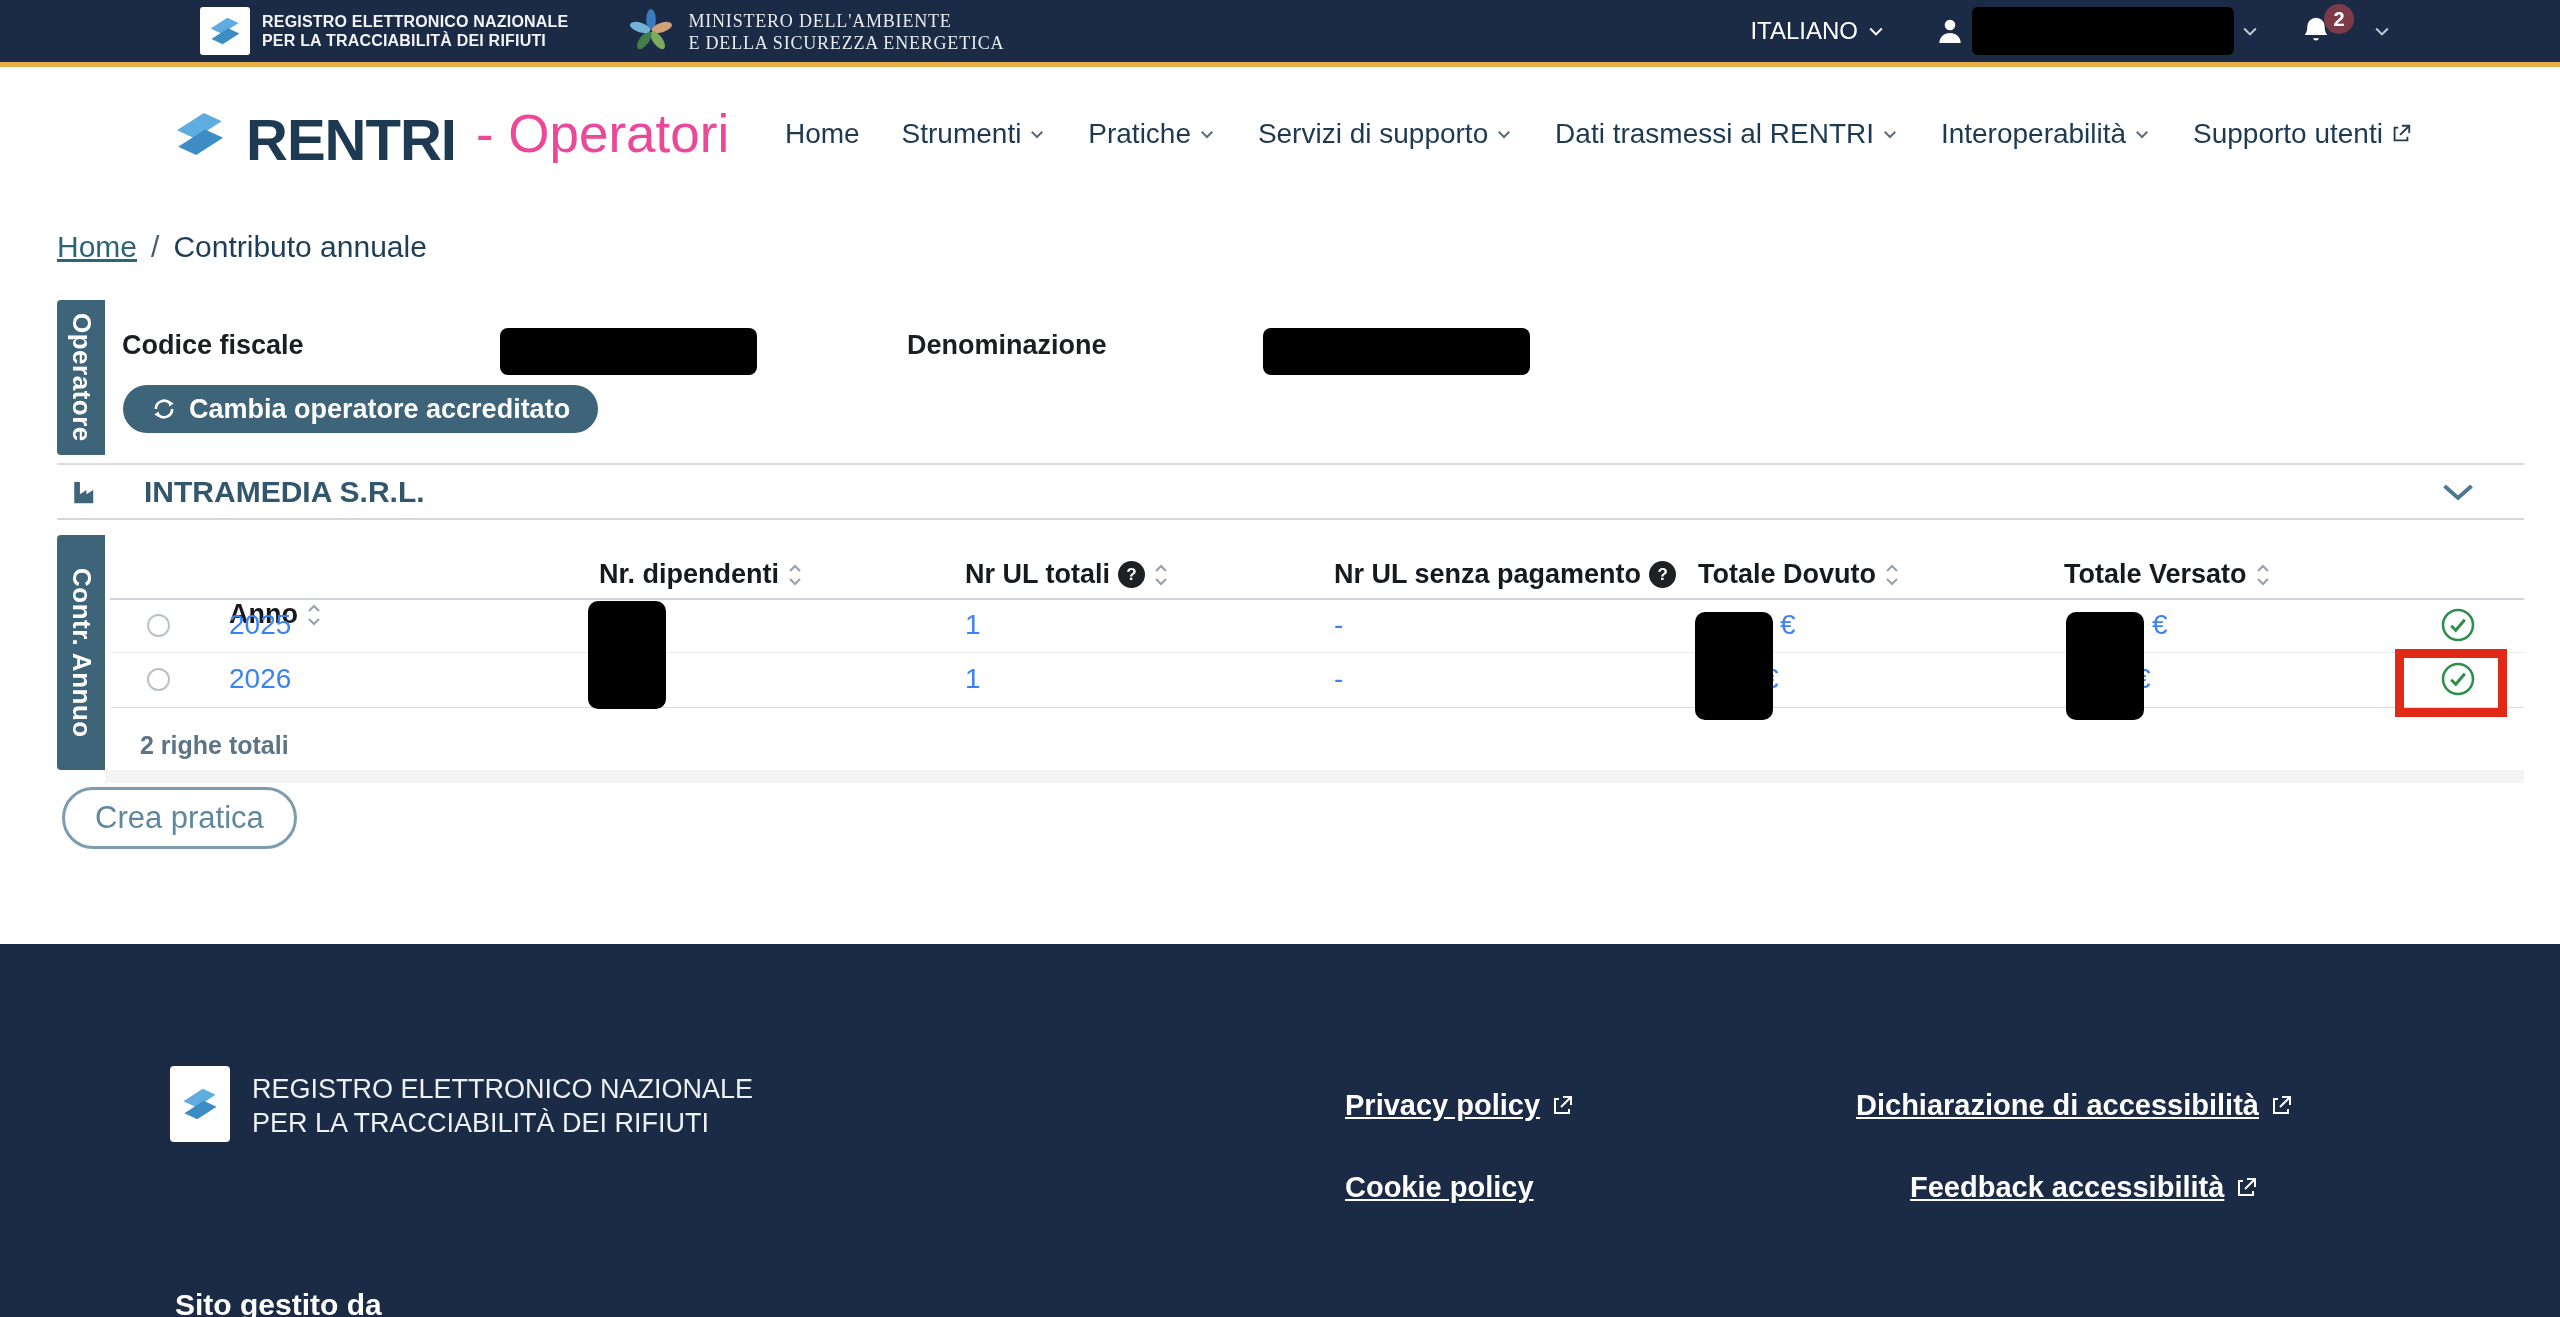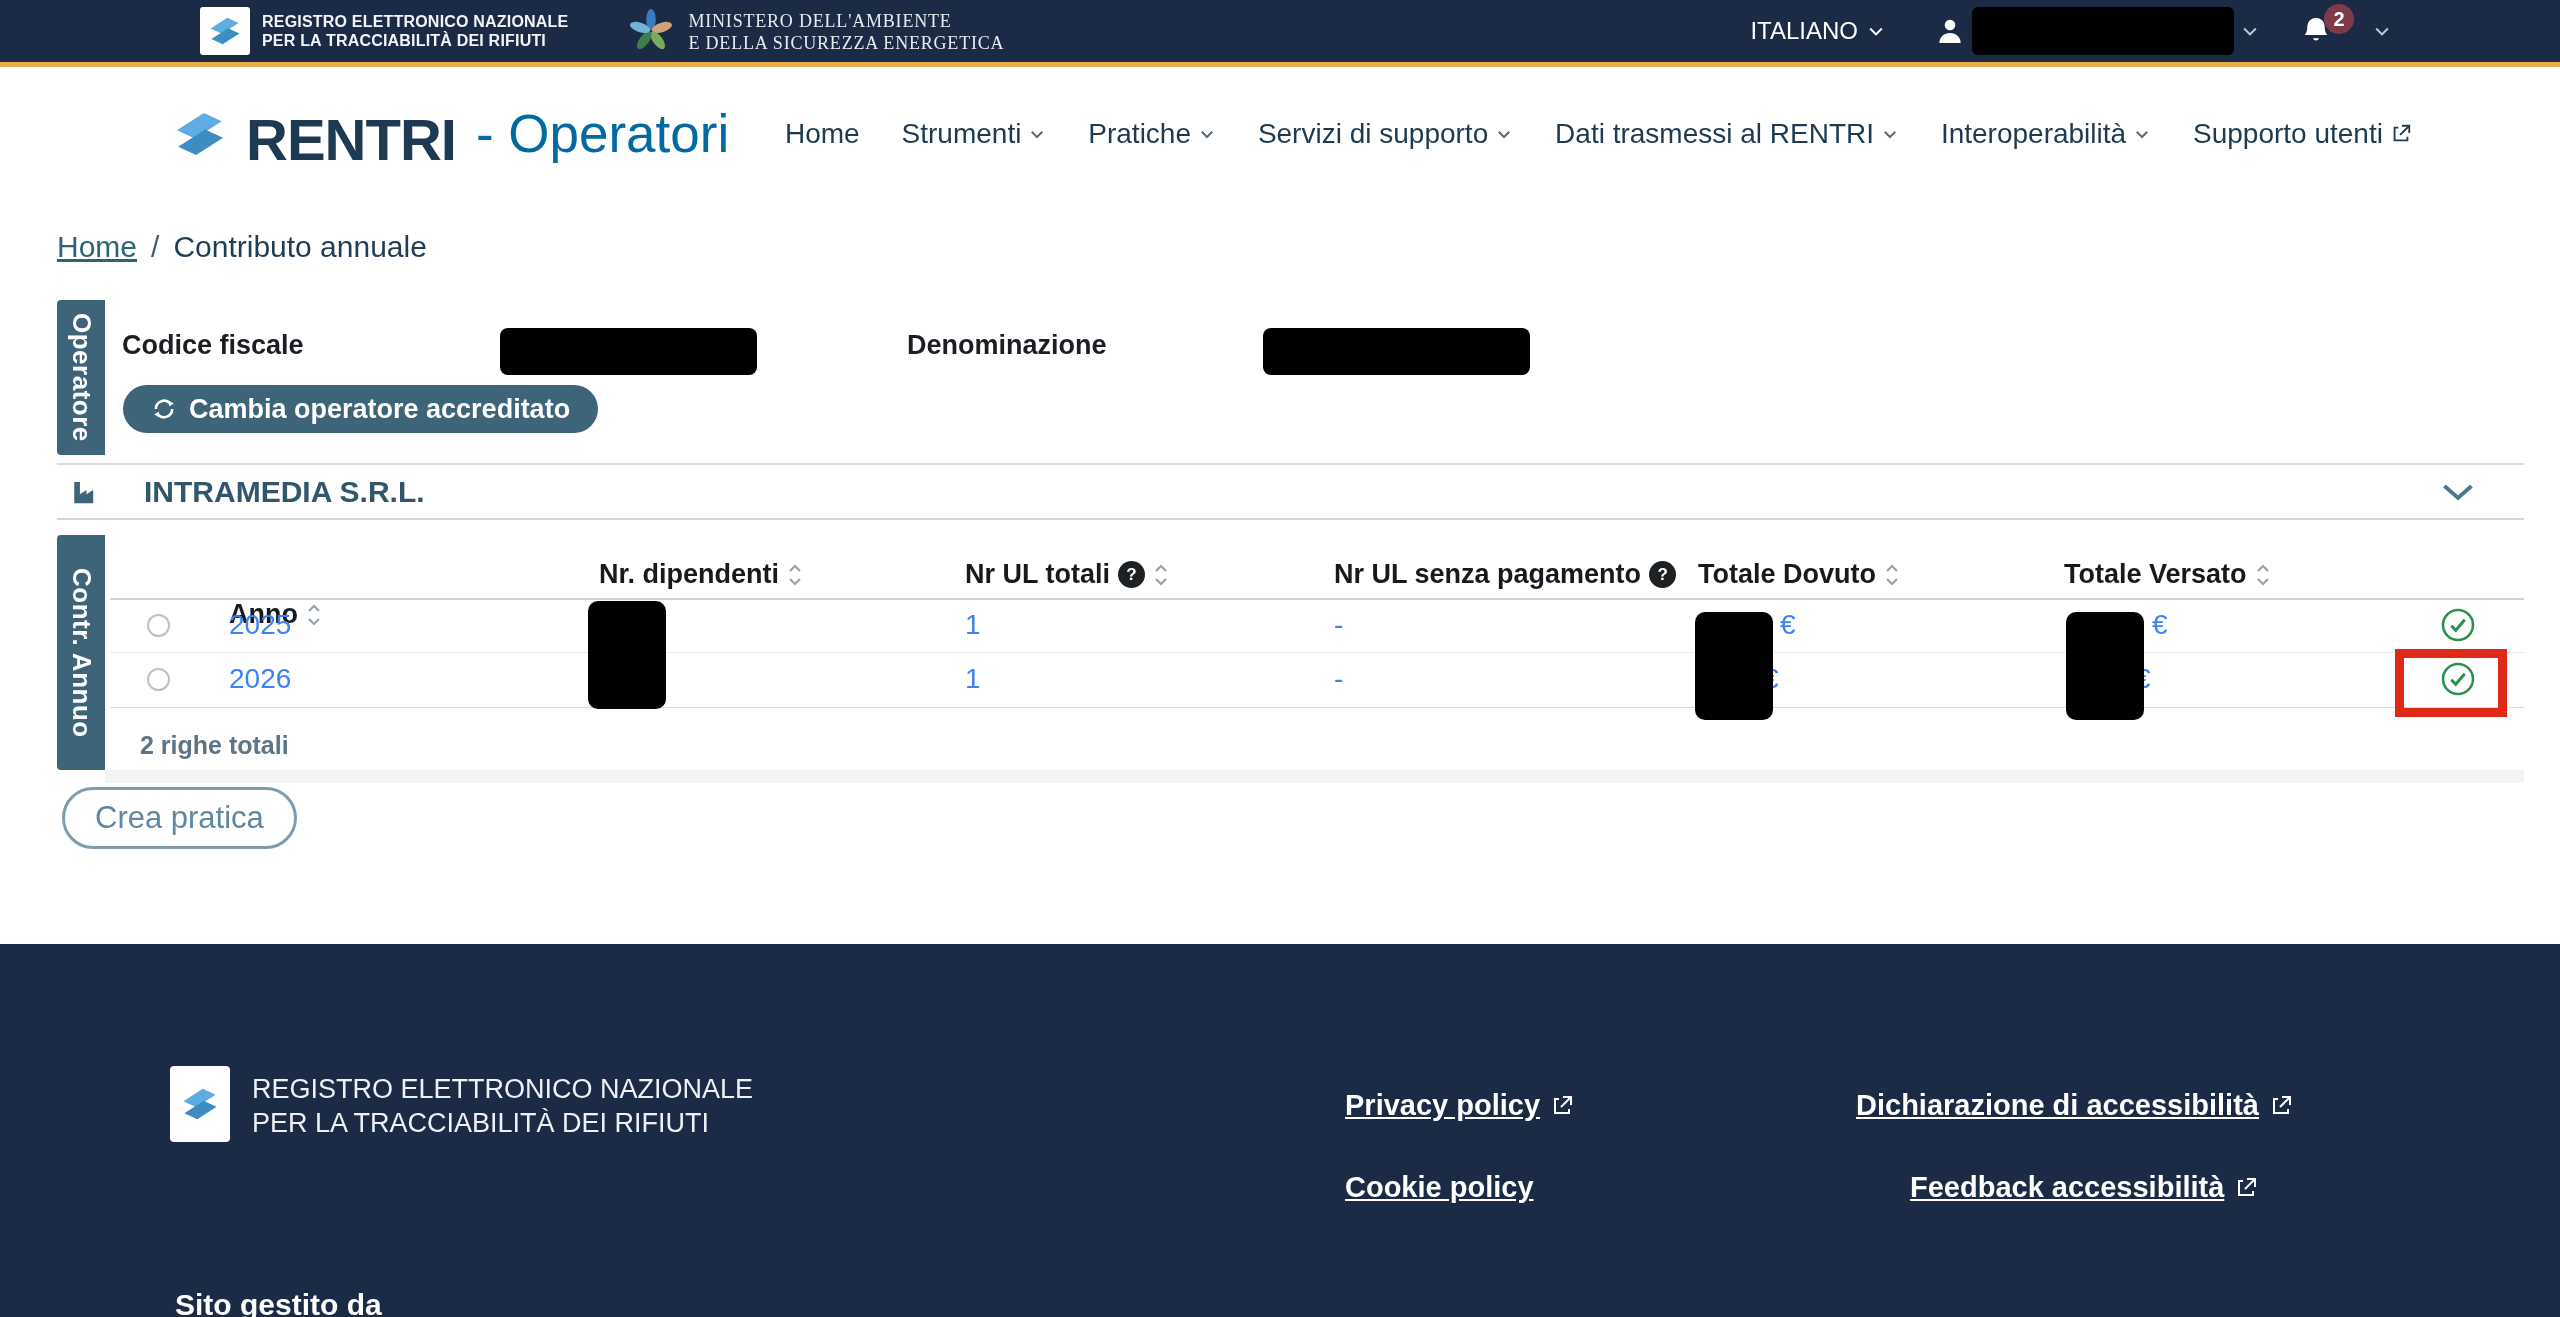--- a/index.html
+++ b/index.html
@@ -24,21 +24,21 @@
   .notif { display:flex; align-items:center; margin-left:40px; position:relative; cursor:pointer; }
   .badge { position:relative; top:-12px; left:-8px; min-width:30px; height:30px; border-radius:15px;
            background:#7d3b4a; color:#ffffff; font-size:20px; font-weight:700;
            display:inline-flex; align-items:center; justify-content:center; padding:0 6px; }
   .chev-light { color:#c3cad6; }
 
   
   .navbar { position:absolute; top:67px; left:0; width:2560px; height:133px; background:#ffffff; }
   .brand { position:absolute; left:168px; top:0; height:133px; display:flex; align-items:center; gap:14px; cursor:pointer; }
   .brand-name { font-size:58px; font-weight:700; color:#1e3a52; letter-spacing:-1px;margin-top:12px; }
-  .brand-suffix { font-size:53px; font-weight:400; color:#0369a1; margin-left:6px; }
+  .brand-suffix { font-size:53px; font-weight:400; color:#ec4899; margin-left:6px; }
   .menu { position:absolute; left:785px; right:148px; top:0; height:133px;
           display:flex; align-items:center; justify-content:space-between; list-style:none; }
   .mi { display:flex; align-items:center; gap:7px; font-size:28px; font-weight:500;
         color:#1e3a52; cursor:pointer; white-space:nowrap; }
   .mi .chev { color:#5a6b7a; }
 
   
   .breadcrumb { position:absolute; left:57px; top:230px; font-size:30px; display:flex; gap:14px; align-items:center; }
   .bc-home { color:#2d6478; text-decoration:underline; cursor:pointer; }
   .bc-sep { color:#4a5b6a; }

